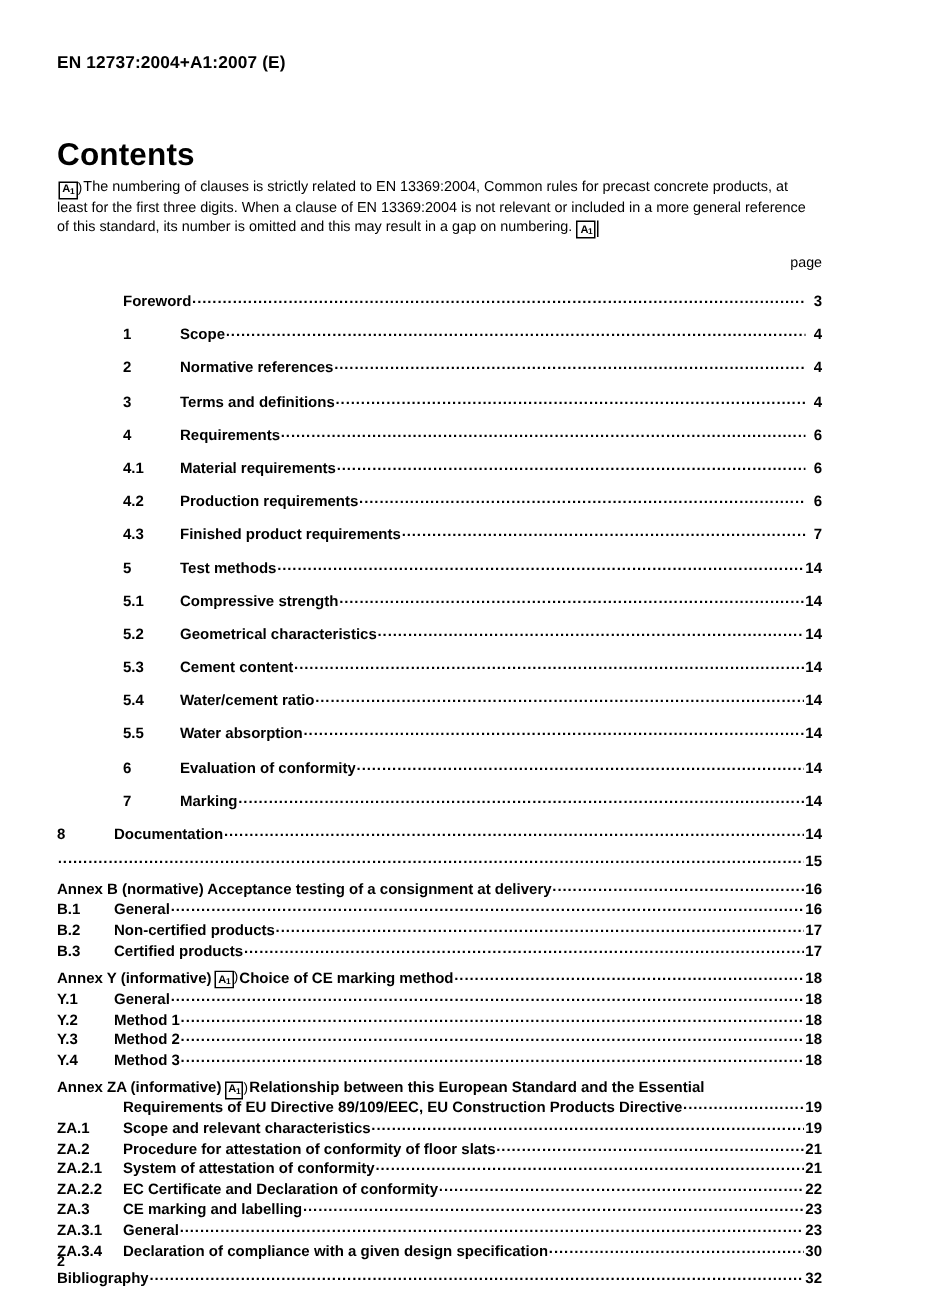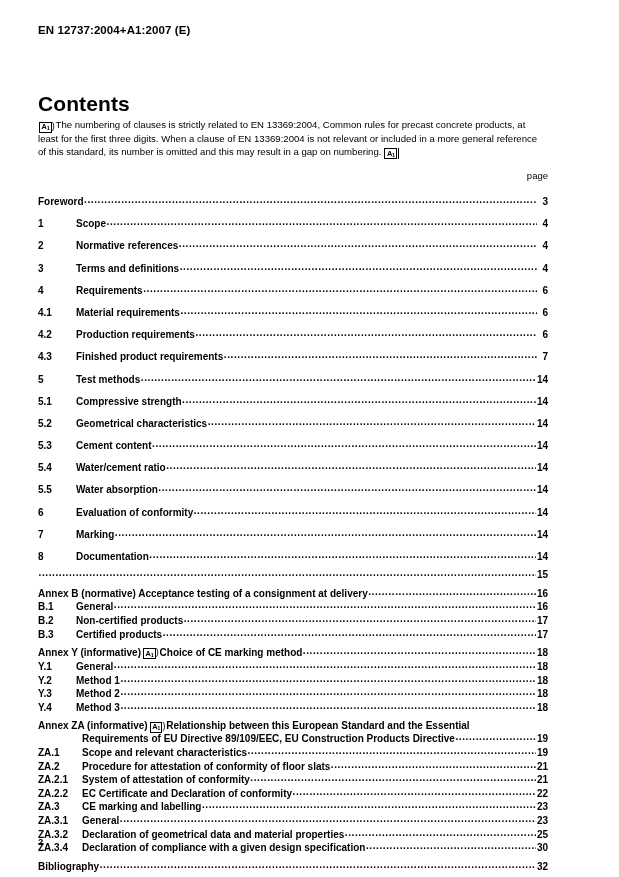--- a/index.html
+++ b/index.html
@@ -18,21 +18,21 @@
     height: 877px;
     background: #ffffff;
     overflow: hidden;
     box-sizing: border-box;
   }
 
   
   .doc-header {
     position: absolute;
     left: 38px;
-    top: 24px;
+    top: 36px;
     font-size: 11.5px;
     font-weight: bold;
     letter-spacing: 0.1px;
   }
 
   
   .contents-title {
     position: absolute;
     left: 38px;
     top: 92px;
@@ -109,21 +109,21 @@
   }
   .toc-row {
     display: flex;
     align-items: baseline;
     font-size: 10px;
     font-weight: bold;
     line-height: 12px;
     white-space: nowrap;
   }
   
-  .sp-loose { margin-bottom: 10.2px; }
+  .sp-loose { margin-bottom: 10.2px; margin-left: 44px; }
   .sp-tight { margin-bottom: 1.6px; }
   .sp-gap   { margin-bottom: 6.4px; }
 
   .toc-num {
     flex: 0 0 auto;
     width: 38px;
   }
   .toc-num.wide { width: 44px; }
   .toc-title {
     flex: 0 0 auto;
@@ -425,26 +425,20 @@
           <div class="toc-num wide">ZA.3</div>
           <div class="toc-title">CE marking and labelling</div>
           <div class="toc-dots"></div>
           <div class="toc-pg">23</div>
         </div>
         <div class="toc-row sp-tight">
           <div class="toc-num wide">ZA.3.1</div>
           <div class="toc-title">General</div>
           <div class="toc-dots"></div>
           <div class="toc-pg">23</div>
-        </div>
-        <div class="toc-row sp-tight">
-          <div class="toc-num wide">ZA.3.2</div>
-          <div class="toc-title">Declaration of geometrical data and material properties </div>
-          <div class="toc-dots"></div>
-          <div class="toc-pg">25</div>
         </div>
         <div class="toc-row sp-tight">
           <div class="toc-num wide">ZA.3.4</div>
           <div class="toc-title">Declaration of compliance with a given design specification </div>
           <div class="toc-dots"></div>
           <div class="toc-pg">30</div>
         </div>
       </div>
 
     <div class="toc-row annex" style="margin-top:6.4px;">

